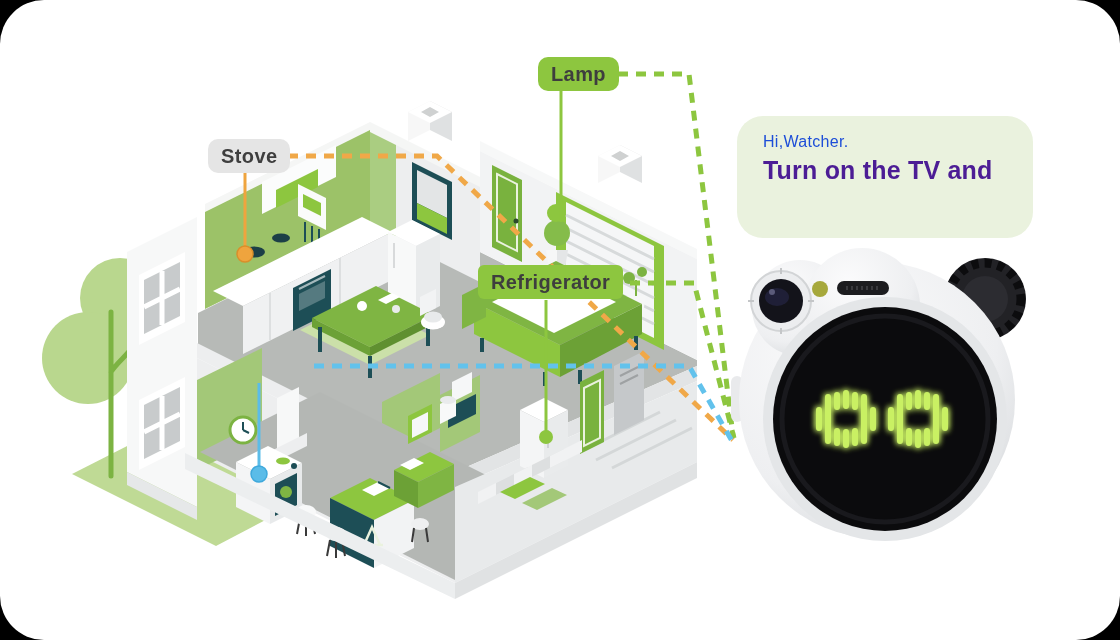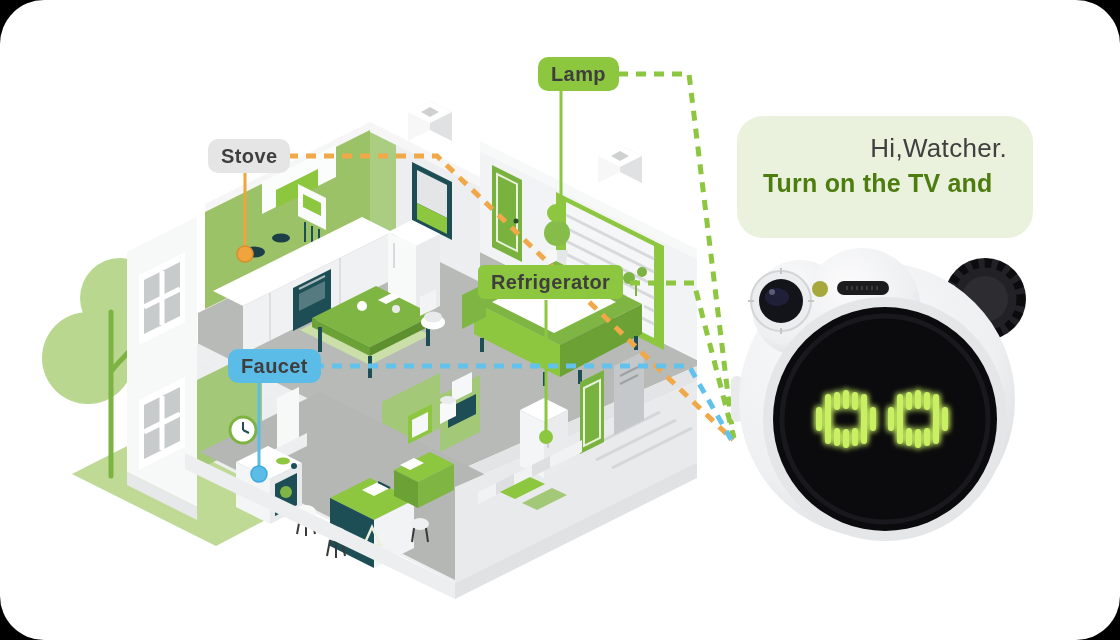--- a/index.html
+++ b/index.html
@@ -13,22 +13,22 @@
   .chip-orange{background:#e5e5e5;}
   .chip-green{background:#8DC63F;}
   .chip-blue{background:#5BBCE8;}
   #chip-stove{left:208px;top:139px;}
   #chip-lamp{left:504px;top:57px;margin-left:34px;}
   #chip-refrigerator{left:478px;top:265px;border-radius:6px;}
   #chip-faucet{left:228px;top:349px;}
   .bubble{position:absolute;left:737px;top:116px;width:296px;height:122px;
           background:#EAF2DE;border-radius:26px;box-sizing:border-box;
           padding:17px 26px;}
-  .bubble .greet{font-size:26px;color:#404040;margin:0 0 4px 0;letter-spacing:.3px;text-align:right;}
-  .bubble .cmd{font-size:25px;line-height:31px;font-weight:700;color:#4d7c0f;margin:0;letter-spacing:.2px;}
+  .bubble .greet{font-size:16px;color:#1d4ed8;margin:0 0 4px 0;letter-spacing:.3px;}
+  .bubble .cmd{font-size:25px;line-height:31px;font-weight:700;color:#4c1d95;margin:0;letter-spacing:.2px;}
 </style>
 </head>
 <body>
 
 <div class="frame">
  <div class="canvas">
 
   <svg class="scene" viewBox="0 0 1120 640" xmlns="http://www.w3.org/2000/svg">
     <defs>
       <radialGradient id="bodyGrad" cx="38%" cy="30%" r="85%">
@@ -371,23 +371,20 @@
 
   <div class="chip chip-orange" id="chip-stove">
     <span>Stove</span>
   </div>
   <div class="chip chip-green" id="chip-lamp">
     <span>Lamp</span>
   </div>
   <div class="chip chip-green" id="chip-refrigerator">
     <span>Refrigerator</span>
   </div>
-  <div class="chip chip-blue" id="chip-faucet">
-    <span>Faucet</span>
-  </div>
 
   <div class="bubble">
     <p class="greet">Hi,Watcher.</p>
     <p class="cmd">Turn on the TV and</p>
   </div>
 
  </div>
 </div>
 
 </body></html>

